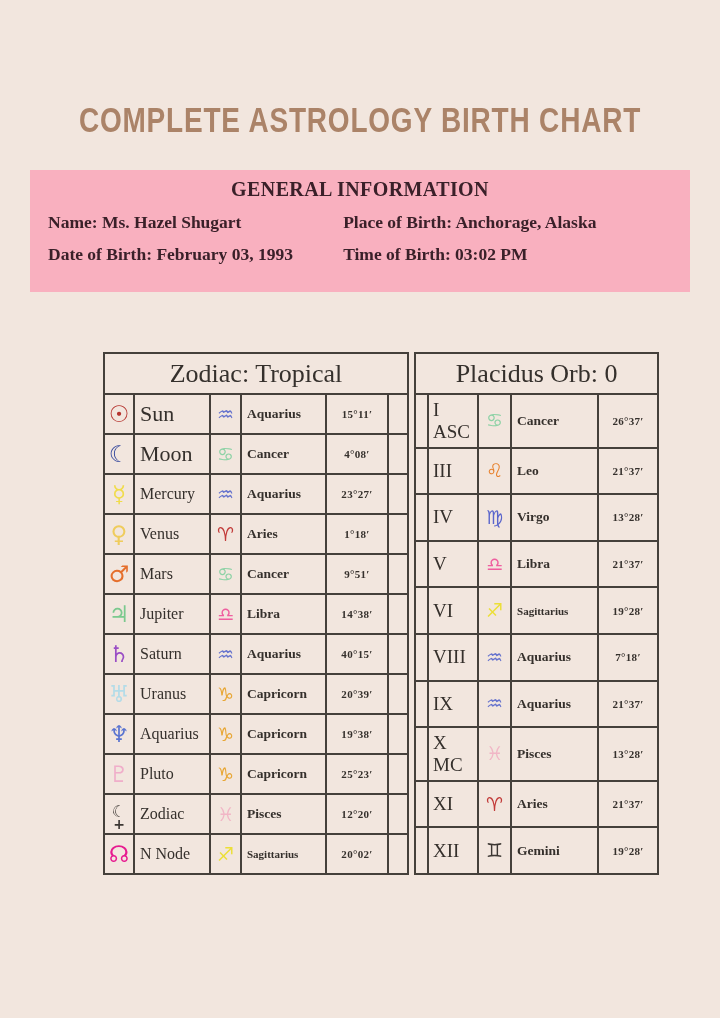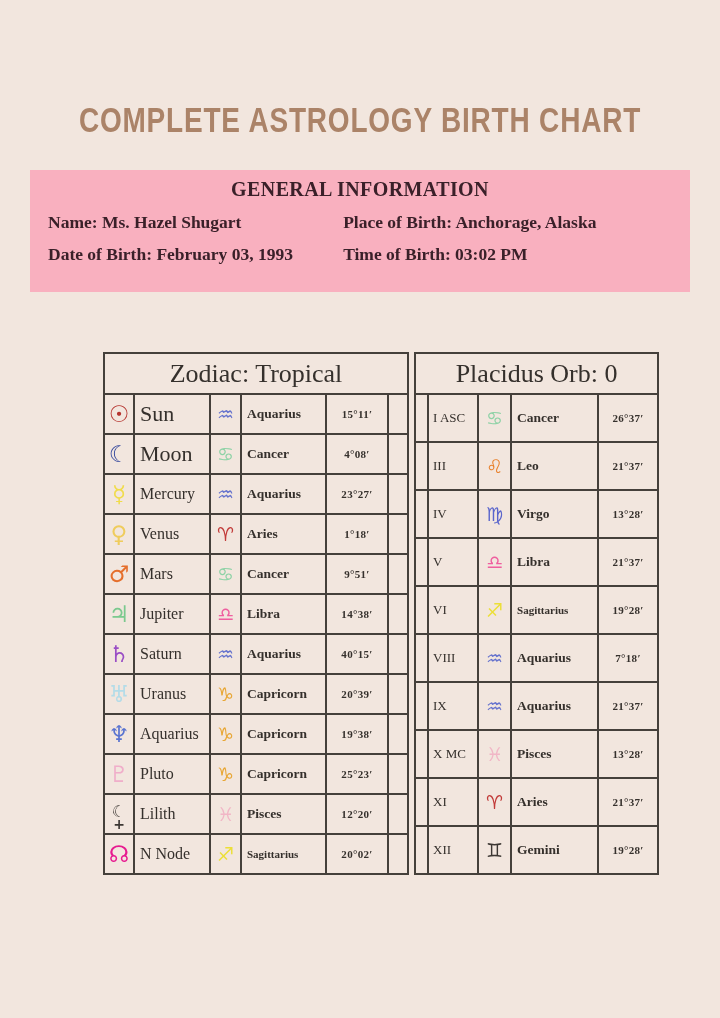--- a/index.html
+++ b/index.html
@@ -92,21 +92,21 @@
   .sign-name{font-size:13.5px;font-weight:600;}
   .sign-name.small{font-size:11px;}
   .deg-cell{
     text-align:center;
     vertical-align:middle;
     font-size:11px;
     font-weight:bold;
     letter-spacing:0.3px;
   }
   .house-cell{
-    font-size:13px;
+    font-size:19px;
     padding-left:4px;
     vertical-align:middle;
   }
   .spacer-cell{}
   .lilith-stack{
     display:inline-flex;
     flex-direction:column;
     align-items:center;
     line-height:1;
     color:#3c3733;
@@ -223,21 +223,21 @@
           <td class="glyph-cell sign-glyph"><span style="color: rgb(232, 166, 51);">♑</span></td>
           <td class="name-cell sign-name">Capricorn</td>
           <td class="deg-cell">25°23′</td>
           <td class="spacer-cell"></td>
         </tr>
         <tr>
           <td class="glyph-cell planet-glyph"><span class="lilith-stack">
               <span class="lil-moon">☾</span>
               <span class="lil-cross">+</span>
             </span></td>
-          <td class="name-cell planet-name">Lilith</td>
+          <td class="name-cell planet-name">Zodiac</td>
           <td class="glyph-cell sign-glyph"><span style="color: rgb(241, 182, 198);">♓</span></td>
           <td class="name-cell sign-name">Pisces</td>
           <td class="deg-cell">12°20′</td>
           <td class="spacer-cell"></td>
         </tr>
         <tr>
           <td class="glyph-cell planet-glyph"><span style="color: rgb(231, 27, 144);">☊</span></td>
           <td class="name-cell planet-name">N Node</td>
           <td class="glyph-cell sign-glyph"><span style="color: rgb(236, 223, 56);">♐</span></td>
           <td class="name-cell sign-name small">Sagittarius</td>

